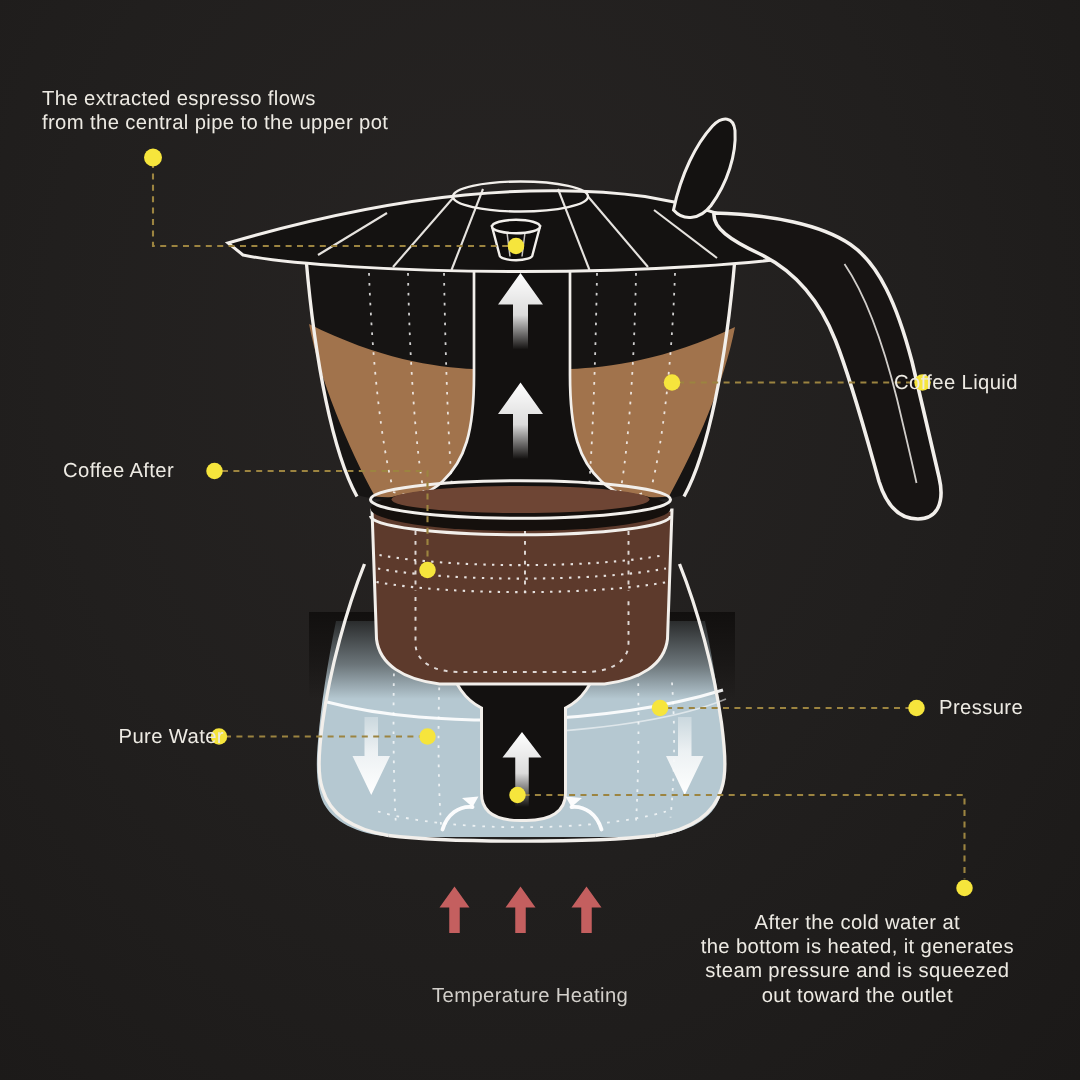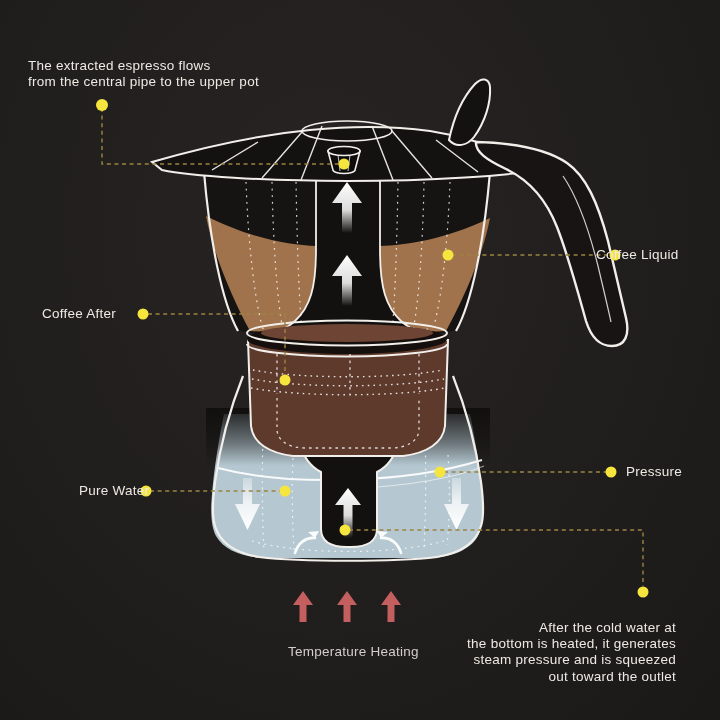--- a/index.html
+++ b/index.html
@@ -6,22 +6,22 @@
   .stage{
     position:relative;width:720px;height:720px;overflow:hidden;
     background:radial-gradient(ellipse at 45% 32%, #272423 0%, #211f1e 52%, #1b1918 100%);
     font-family:"Liberation Sans","DejaVu Sans",sans-serif;
   }
   .stage svg{position:absolute;left:0;top:0;}
   .lbl{
     position:absolute;color:#edeae3;font-size:13.5px;line-height:16.2px;
     letter-spacing:.25px;white-space:pre-line;
   }
-  .lbl.dim{color:#d2cfca;}
-  .lbl.right{text-align:right;margin-top:13px;}
+  .lbl.dim{color:#d2cfca;margin-top:12px;}
+  .lbl.right{text-align:center;}
 </style>
 </head>
 <body>
 
 <div class="stage">
 
 <svg width="720" height="720" viewBox="0 0 720 720">
   <defs>
     <linearGradient id="fadeUpArrow" x1="0" y1="0" x2="0" y2="1">
       <stop offset="0" stop-color="#ffffff"></stop>

